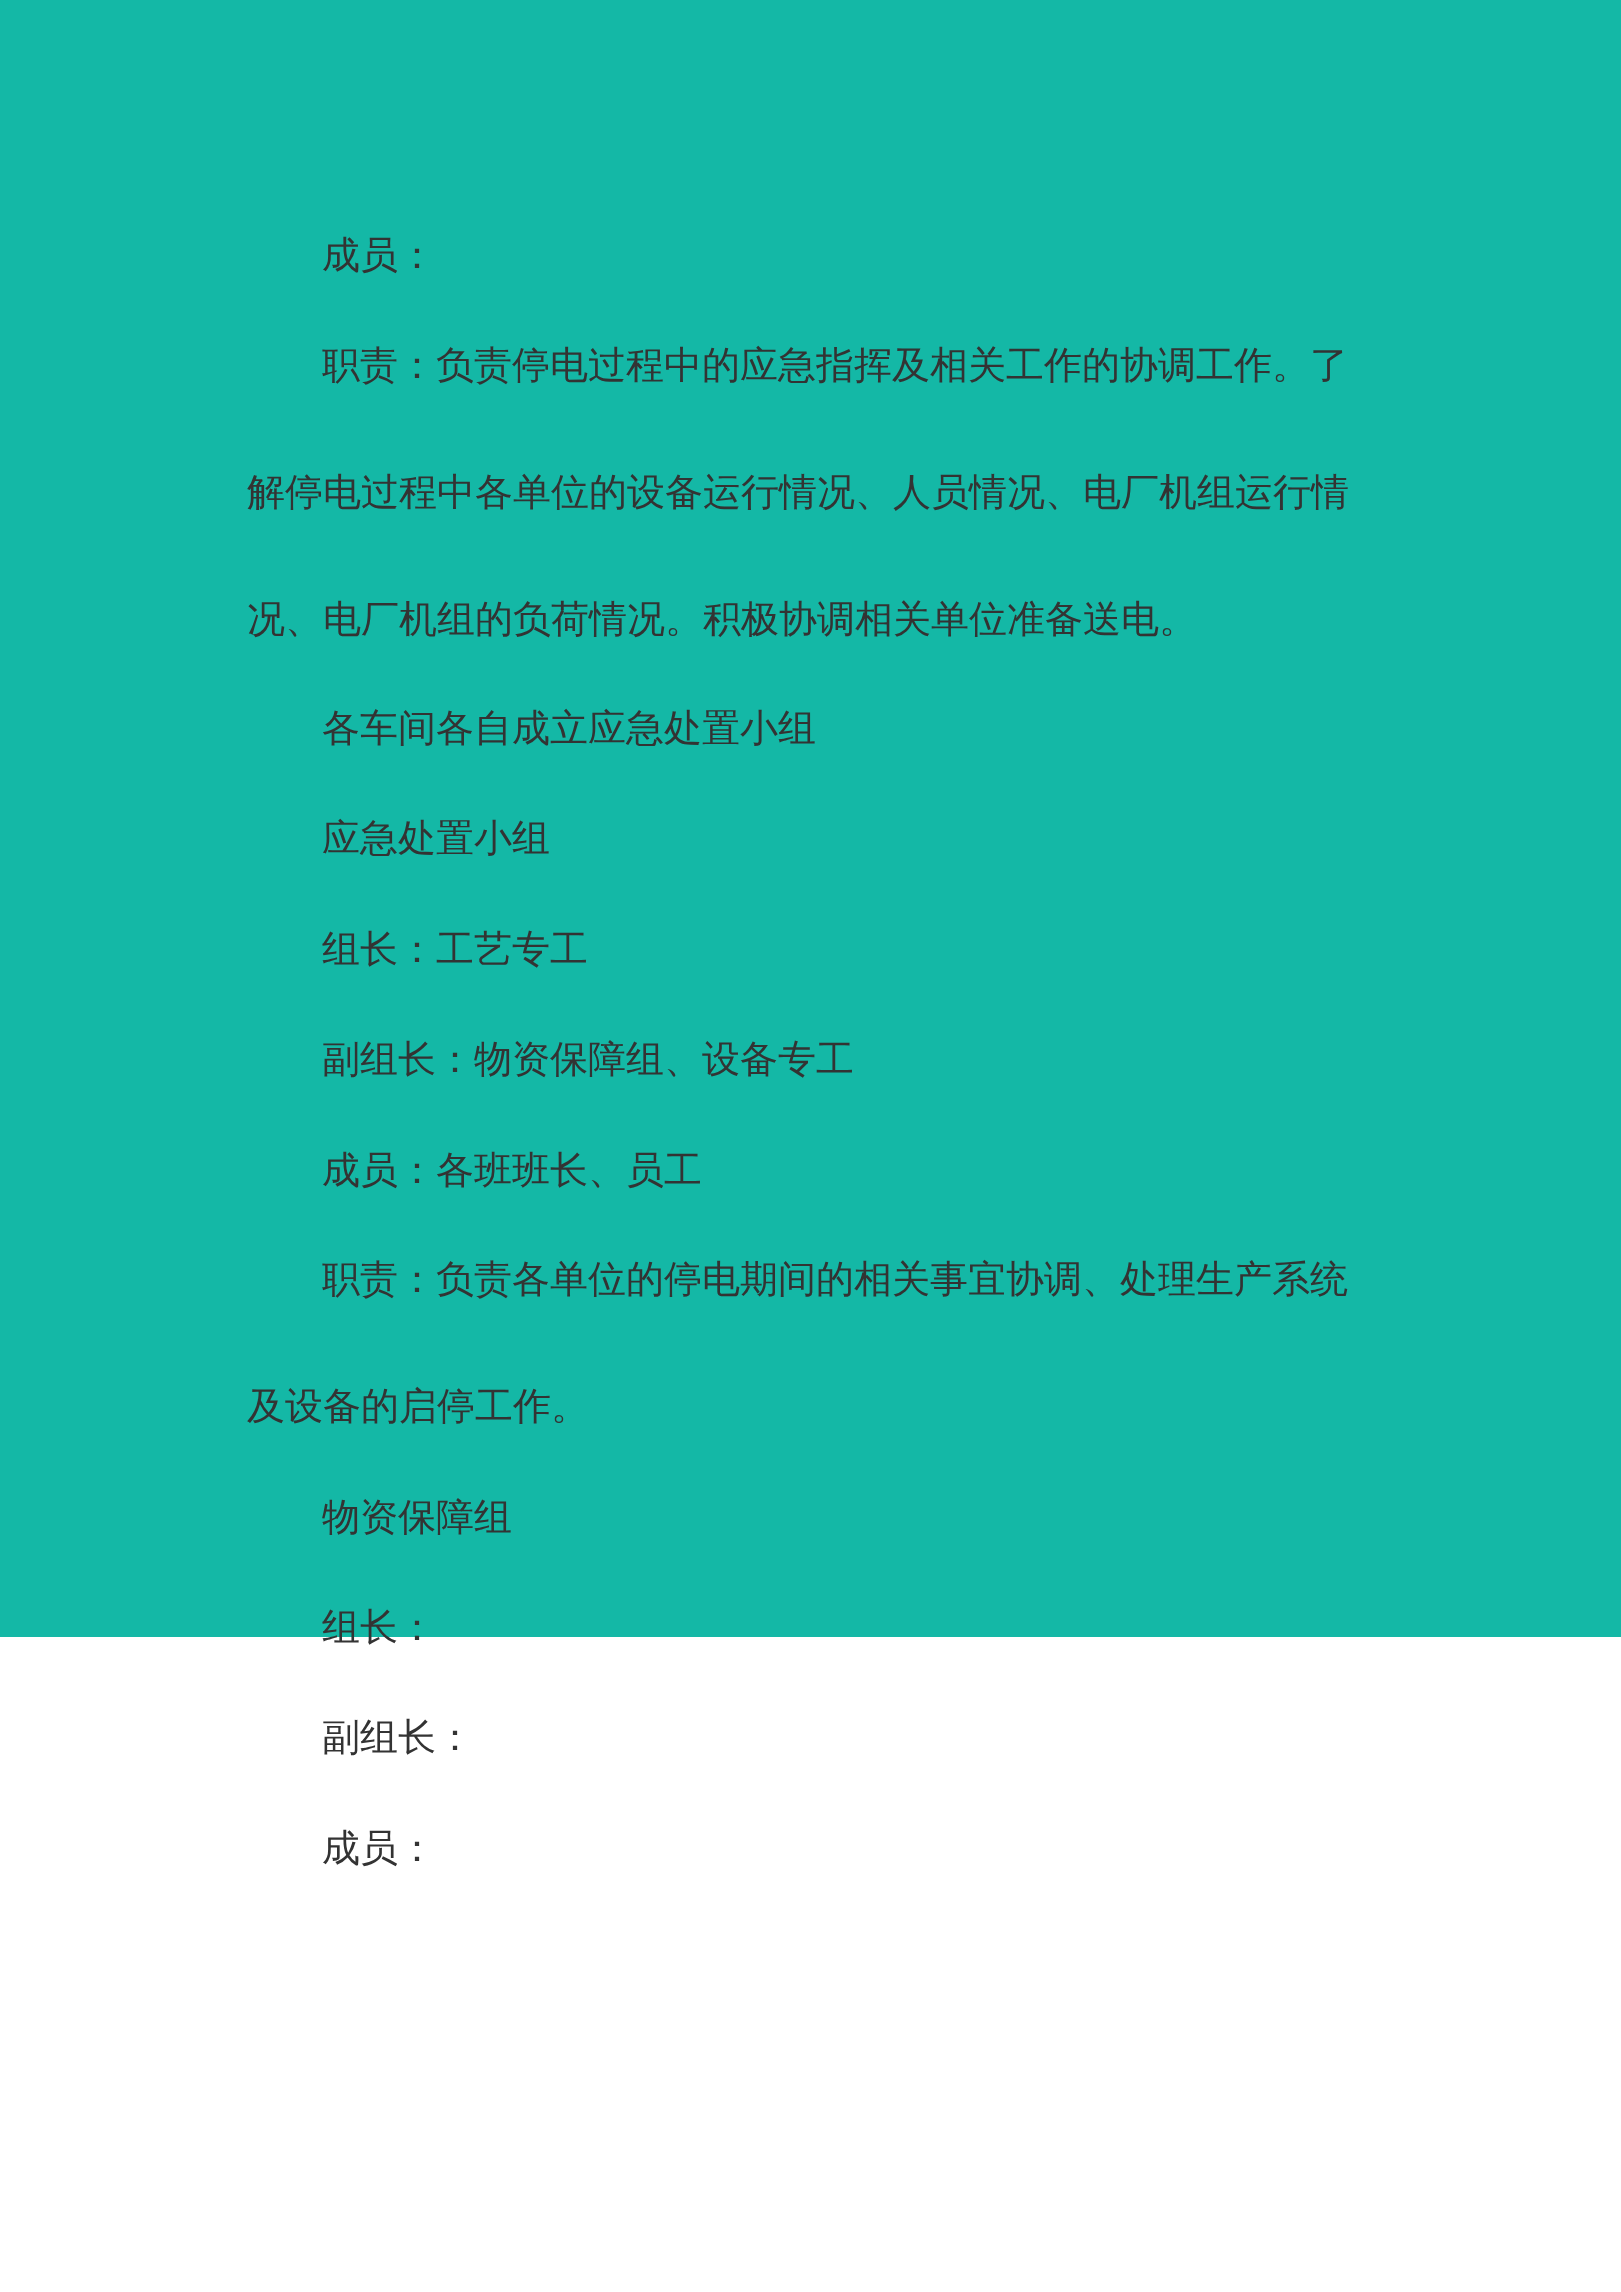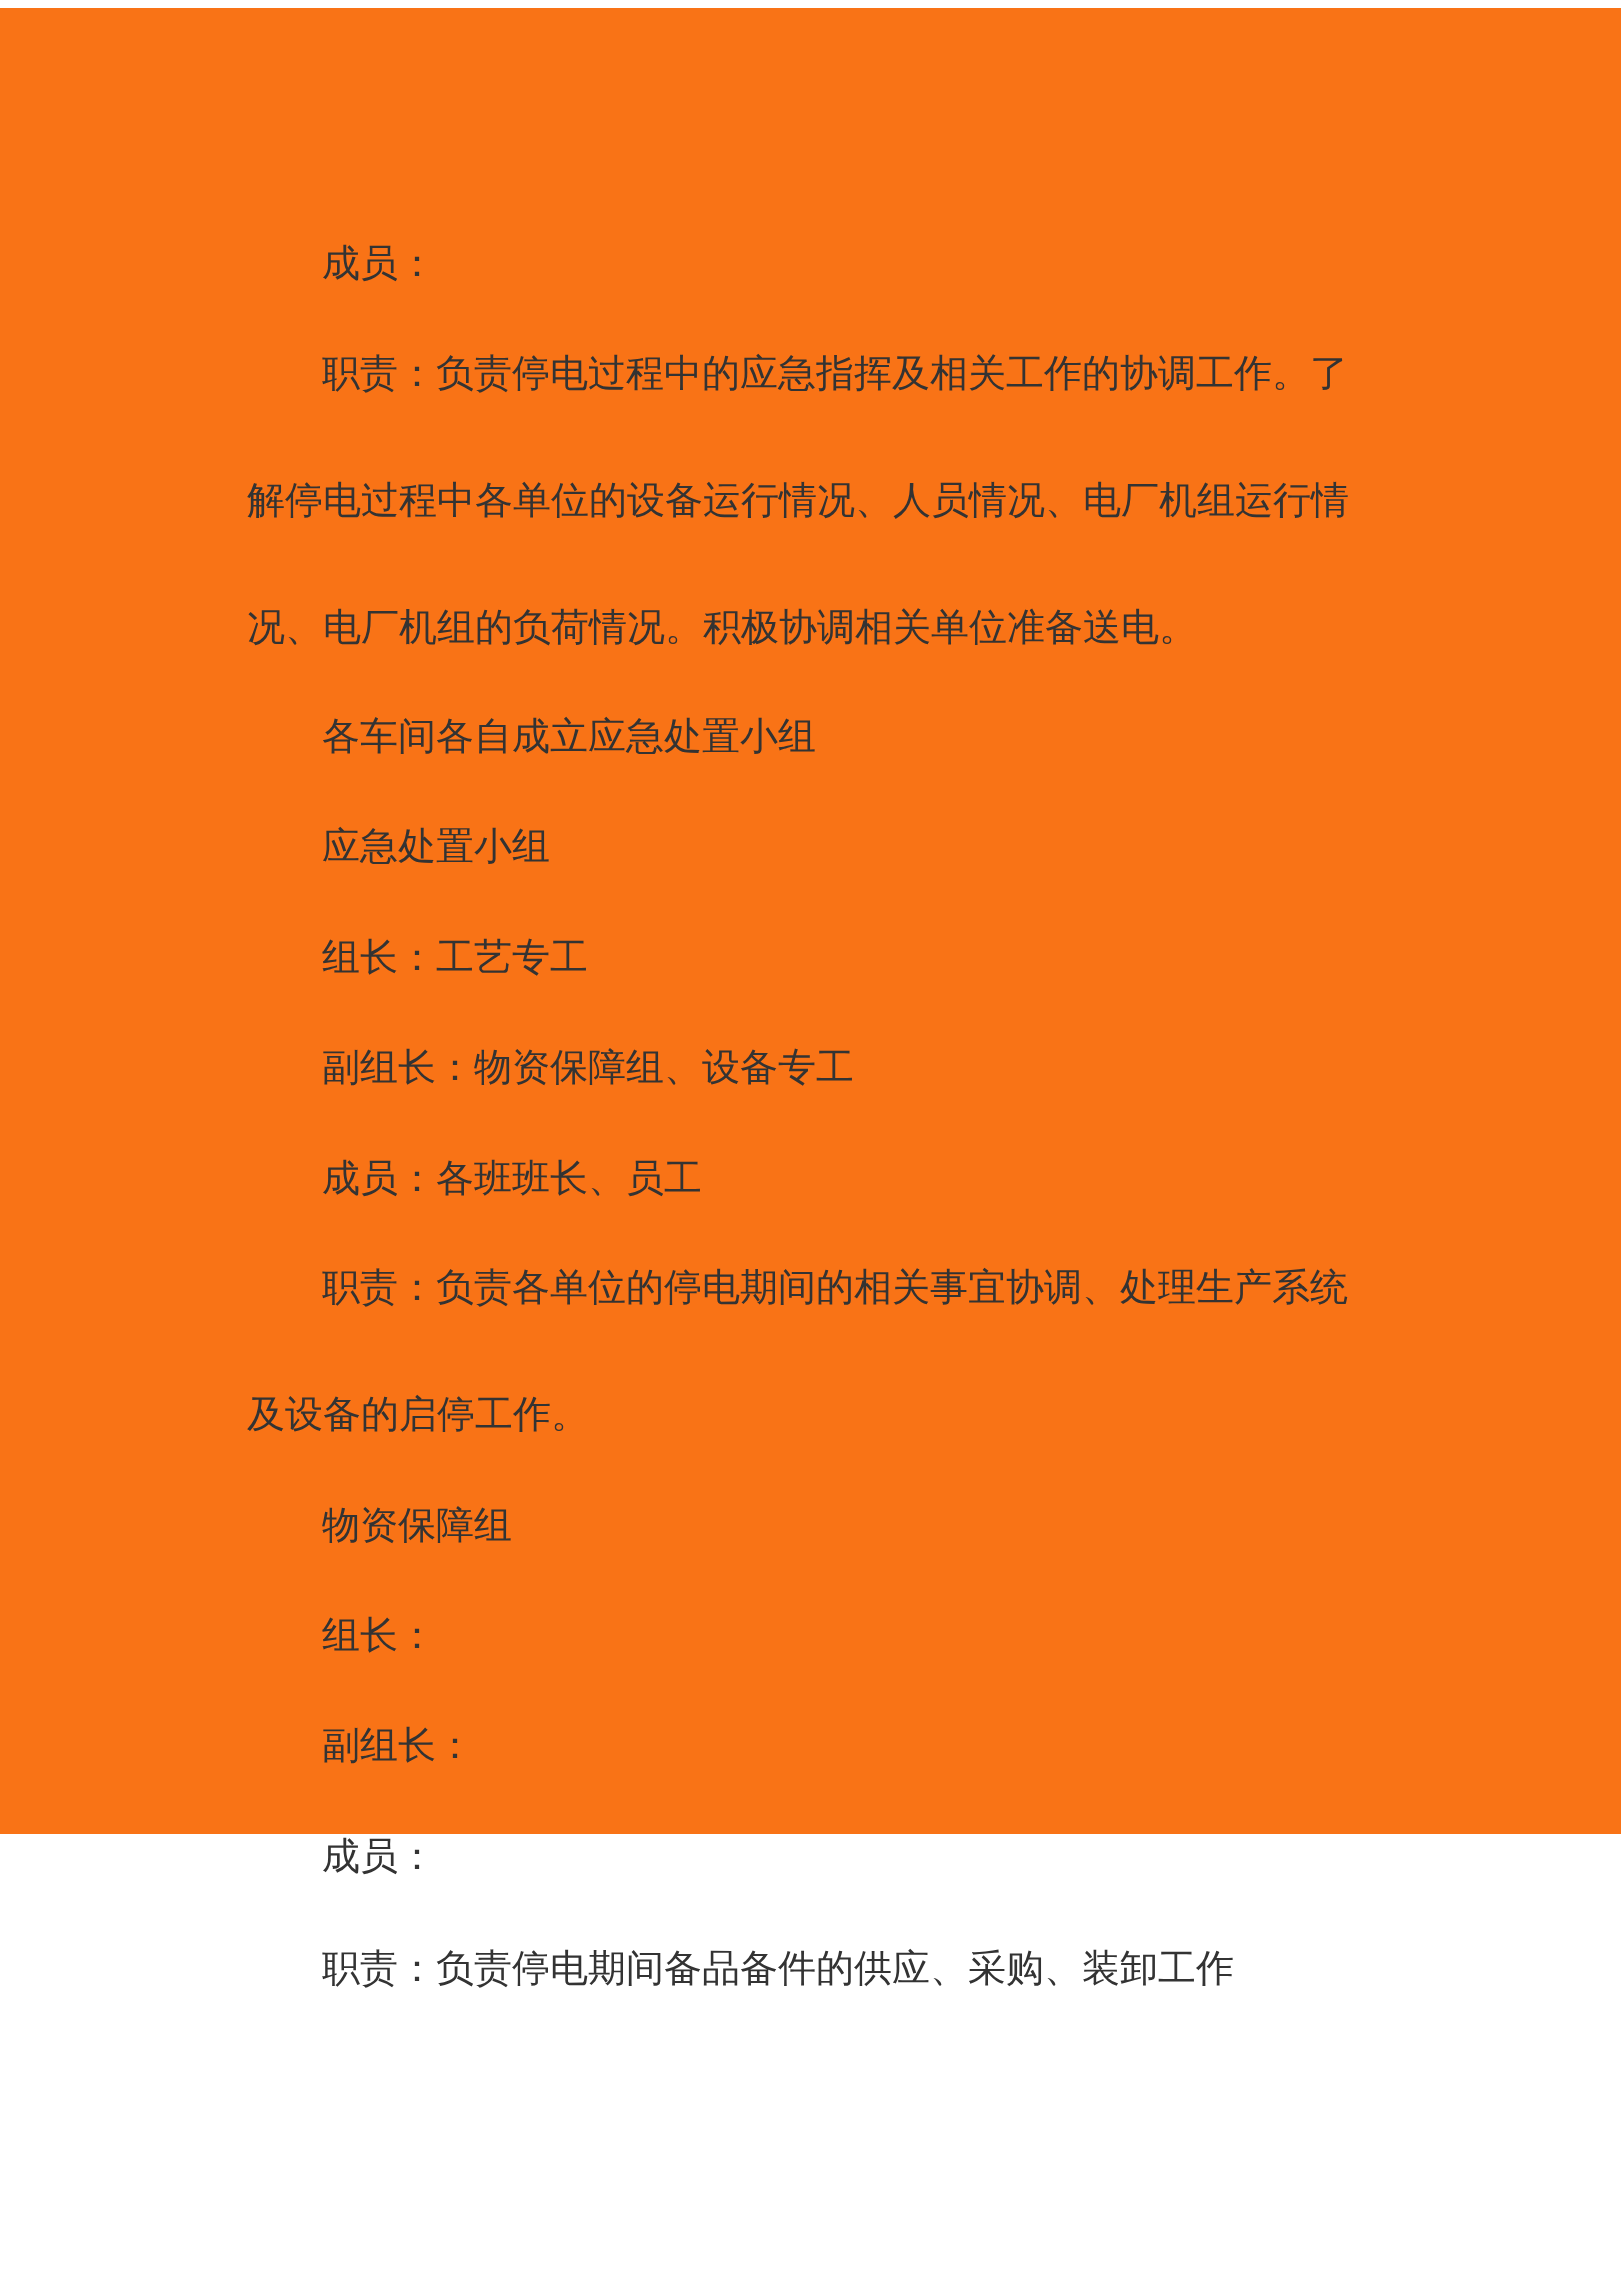--- a/index.html
+++ b/index.html
@@ -11,24 +11,24 @@
     width: 1621px;
     height: 2293px;
     position: relative;
     overflow: hidden;
     font-family: "DejaVu Sans", "Liberation Sans", sans-serif;
     color: #333333;
   }
   .page {
     position: absolute;
     left: 0;
-    top: 8px;
+    top: 0;
     width: 1621px;
-    height: 1826px;
-    background: #f97316;
+    height: 1637px;
+    background: #14b8a6;
   }
   .para {
     position: absolute;
     left: 247px;
     width: 1137px;
     margin: 0;
     font-size: 38px;
     line-height: 127px;
     text-indent: 75px;
     letter-spacing: 0;
@@ -48,15 +48,14 @@
   <p class="para bold" style="top:665px;">各车间各自成立应急处置小组</p>
   <p class="para bold" style="top:775px;">应急处置小组</p>
   <p class="para" style="top:886px;">组长：工艺专工</p>
   <p class="para" style="top:996px;">副组长：物资保障组、设备专工</p>
   <p class="para" style="top:1107px;">成员：各班班长、员工</p>
   <p class="para" style="top:1216px;">职责：负责各单位的停电期间的相关事宜协调、处理生产系统及设备的启停工作。</p>
   <p class="para" style="top:1564px;">组长：</p>
   <p class="para bold" style="top:1454px;">物资保障组</p>
   <p class="para" style="top:1674px;">副组长：</p>
   <p class="para" style="top:1785px;">成员：</p>
-  <p class="para" style="top:1897px;">职责：负责停电期间备品备件的供应、采购、装卸工作</p>
 </div>
 
 
 </body></html>

